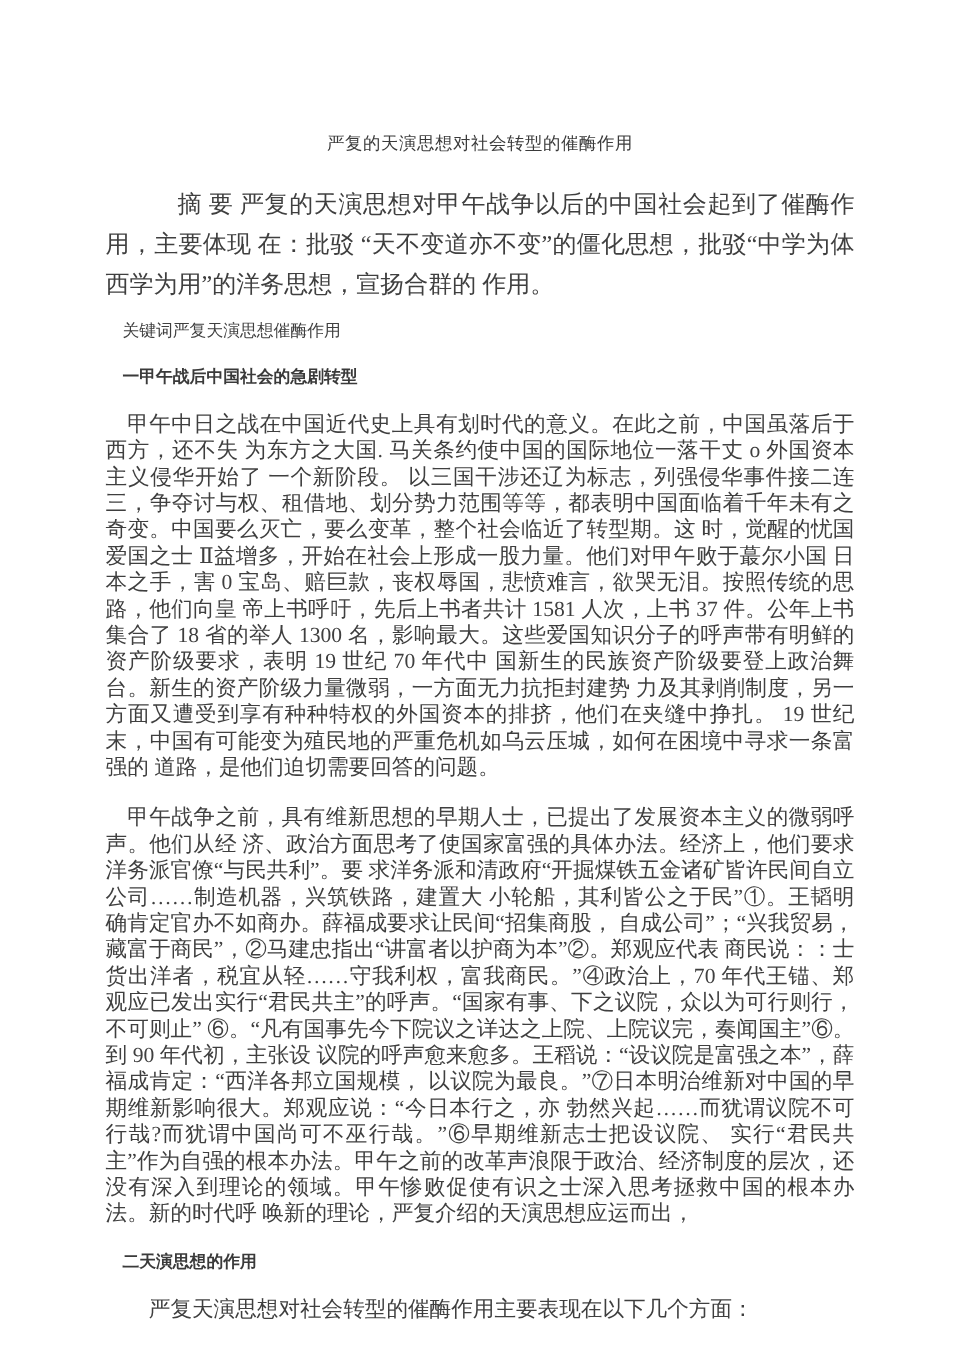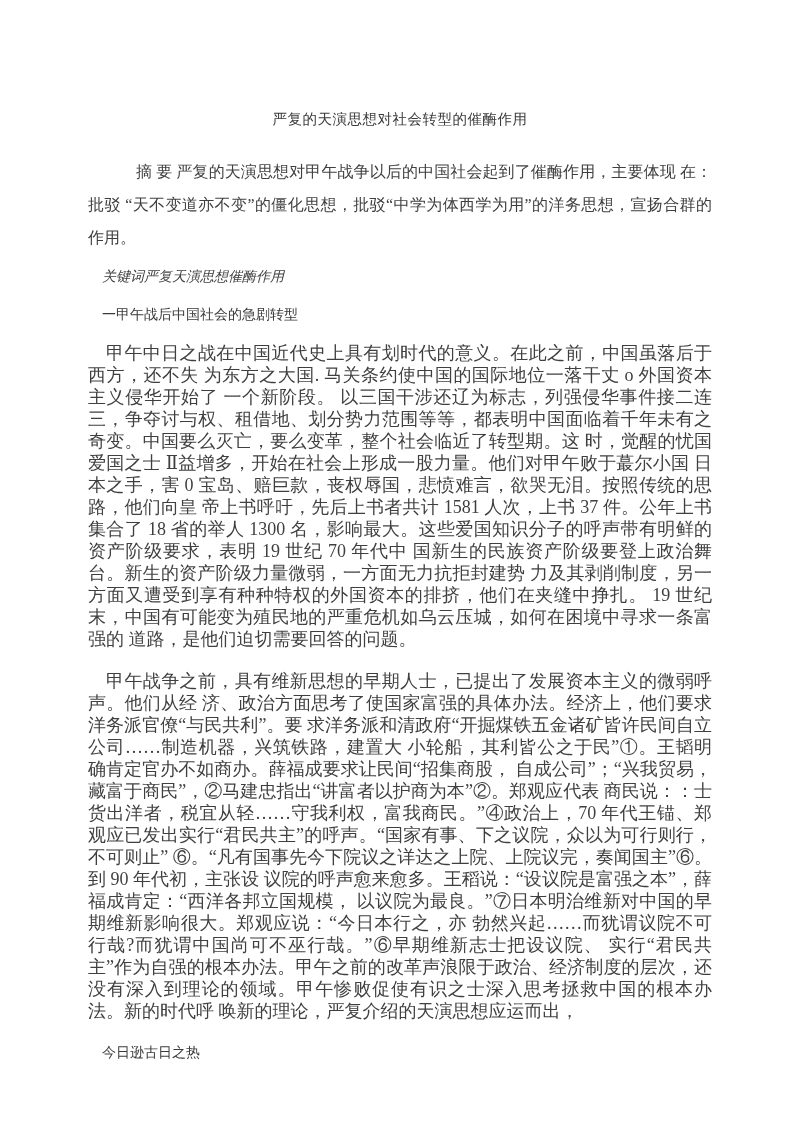--- a/index.html
+++ b/index.html
@@ -20,37 +20,36 @@
   }
   .title {
     font-size: 14.5px;
     font-weight: 400;
     text-align: center;
     letter-spacing: 0.5px;
     margin-bottom: 26px;
     color: #3a3a3a;
   }
   .abstract {
-    font-size: 16px;
+    font-size: 20px;
     line-height: 33px;
     text-align: justify;
     text-justify: inter-ideograph;
     text-indent: 3em;
     margin-bottom: 12px;
   }
   .keywords {
     font-size: 14px;
     line-height: 22px;
     text-indent: 1em;
     margin-bottom: 16px;
-    font-style: italic;
   }
   .section-heading {
     font-size: 14px;
-    font-weight: 400;
+    font-weight: 700;
     line-height: 22px;
     text-indent: 1em;
     margin-bottom: 16px;
     color: #3a3a3a;
   }
   .body-para {
     font-size: 18px;
     line-height: 22px;
     text-align: justify;
     text-justify: inter-ideograph;
@@ -70,17 +69,18 @@
   <p class="abstract">摘 要 严复的天演思想对甲午战争以后的中国社会起到了催酶作用，主要体现 在：批驳 “天不变道亦不变”的僵化思想，批驳“中学为体西学为用”的洋务思想，宣扬合群的 作用。</p>
 
   <p class="keywords">关键词严复天演思想催酶作用</p>
 
   <h2 class="section-heading">一甲午战后中国社会的急剧转型</h2>
 
   <p class="body-para indent-1">甲午中日之战在中国近代史上具有划时代的意义。在此之前，中国虽落后于西方，还不失 为东方之大国. 马关条约使中国的国际地位一落干丈 o 外国资本主义侵华开始了 一个新阶段。 以三国干涉还辽为标志，列强侵华事件接二连三，争夺讨与权、租借地、划分势力范围等等，都表明中国面临着千年未有之奇变。中国要么灭亡，要么变革，整个社会临近了转型期。这 时，觉醒的忧国爱国之士 Ⅱ益增多，开始在社会上形成一股力量。他们对甲午败于蕞尔小国 日本之手，害 0 宝岛、赔巨款，丧权辱国，悲愤难言，欲哭无泪。按照传统的思路，他们向皇 帝上书呼吁，先后上书者共计 1581 人次，上书 37 件。公年上书集合了 18 省的举人 1300 名，影响最大。这些爱国知识分子的呼声带有明鲜的资产阶级要求，表明 19 世纪 70 年代中 国新生的民族资产阶级要登上政治舞台。新生的资产阶级力量微弱，一方面无力抗拒封建势 力及其剥削制度，另一方面又遭受到享有种种特权的外国资本的排挤，他们在夹缝中挣扎。 19 世纪末，中国有可能变为殖民地的严重危机如乌云压城，如何在困境中寻求一条富强的 道路，是他们迫切需要回答的问题。</p>
 
   <p class="body-para indent-1">甲午战争之前，具有维新思想的早期人士，已提出了发展资本主义的微弱呼声。他们从经 济、政治方面思考了使国家富强的具体办法。经济上，他们要求洋务派官僚“与民共利”。要 求洋务派和清政府“开掘煤铁五金诸矿皆许民间自立公司……制造机器，兴筑铁路，建置大 小轮船，其利皆公之于民”①。王韬明确肯定官办不如商办。薛福成要求让民间“招集商股， 自成公司”；“兴我贸易，藏富于商民”，②马建忠指出“讲富者以护商为本”②。郑观应代表 商民说：：士货出洋者，税宜从轻……守我利权，富我商民。”④政治上，70 年代王锚、郑 观应已发出实行“君民共主”的呼声。“国家有事、下之议院，众以为可行则行，不可则止” ⑥。“凡有国事先今下院议之详达之上院、上院议完，奏闻国主”⑥。到 90 年代初，主张设 议院的呼声愈来愈多。王稻说：“设议院是富强之本”，薛福成肯定：“西洋各邦立国规模， 以议院为最良。”⑦日本明治维新对中国的早期维新影响很大。郑观应说：“今日本行之，亦 勃然兴起……而犹谓议院不可行哉?而犹谓中国尚可不巫行哉。”⑥早期维新志士把设议院、 实行“君民共主”作为自强的根本办法。甲午之前的改革声浪限于政治、经济制度的层次，还 没有深入到理论的领域。甲午惨败促使有识之士深入思考拯救中国的根本办法。新的时代呼 唤新的理论，严复介绍的天演思想应运而出，</p>
 
-  <h2 class="section-heading">今日逊古日之热</h2>
+  <h2 class="section-heading">二天演思想的作用</h2>
 
+  <p class="body-para indent-2">严复天演思想对社会转型的催酶作用主要表现在以下几个方面：</p>
 
 
 </div>
 
 </body></html>

